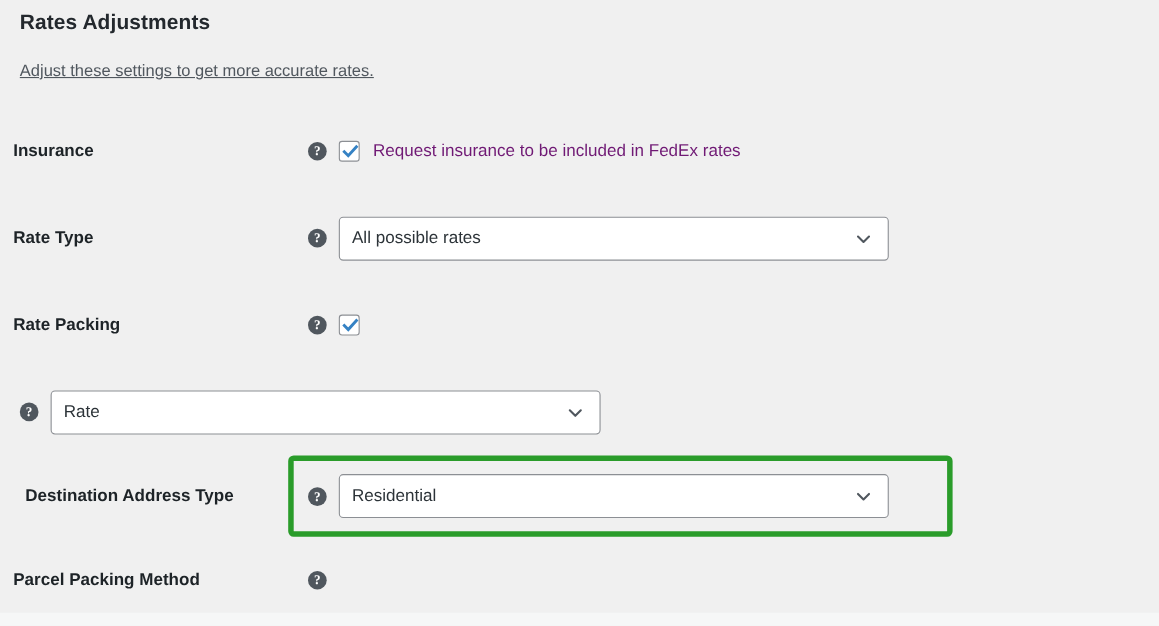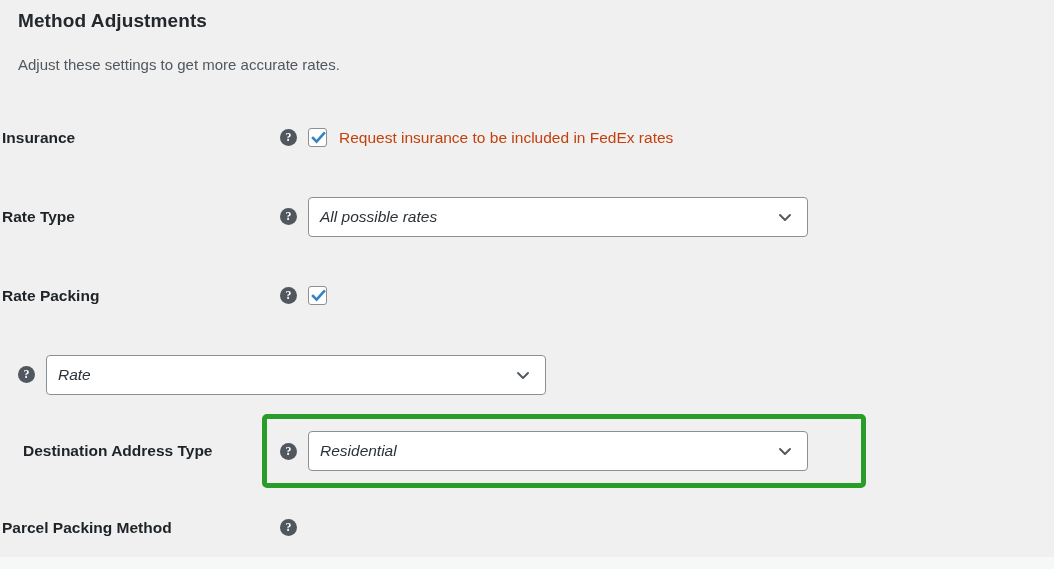--- a/index.html
+++ b/index.html
@@ -29,37 +29,38 @@
     font-weight: bold;
     color: #23282d;
     letter-spacing: 0.1px;
   }
   .section-desc {
     position: absolute;
     left: 18px;
     top: 56px;
     font-size: 15px;
     color: #50575e;
+    text-decoration: underline;
   }
   .form-table {
     position: absolute;
     left: 0;
     top: 98px;
     width: 1054px;
   }
   .row {
     position: relative;
     display: flex;
     align-items: center;
     height: 79px;
     box-sizing: border-box;
   }
   .row .label {
     width: 262px;
-    padding-left: 2px;
+    padding-left: 12px;
     box-sizing: border-box;
     font-size: 15.5px;
     font-weight: bold;
     color: #1d2327;
   }
   .row .field {
     flex: 1;
     display: flex;
     align-items: center;
     padding-left: 18px;
@@ -113,41 +114,40 @@
   }
   .checkbox svg {
     position: absolute;
     left: 1px;
     top: 0px;
     width: 17px;
     height: 17px;
   }
   .checkbox-label {
     font-size: 15.5px;
-    color: #c2410c;
+    color: #701a75;
     margin-left: 12px;
   }
 
   .select {
     position: relative;
     width: 500px;
     height: 40px;
     background: #ffffff;
     border: 1px solid #8c8f94;
     border-radius: 4px;
     box-sizing: border-box;
     display: flex;
     align-items: center;
     cursor: pointer;
   }
   .select .value {
     font-size: 15.5px;
     color: #2c3338;
     padding-left: 11px;
-    font-style: italic;
   }
   .select .chev {
     position: absolute;
     right: 14px;
     top: 50%;
     transform: translateY(-50%);
     width: 16px;
     height: 16px;
     display: block;
   }
@@ -159,21 +159,21 @@
     width: 1054px;
     height: 12px;
     background: #f6f7f7;
   }
 </style>
 </head>
 <body>
 
 <div class="page">
 
-  <div class="section-title">Method Adjustments</div>
+  <div class="section-title">Rates Adjustments</div>
   <div class="section-desc">Adjust these settings to get more accurate rates.</div>
 
   <div class="form-table">
 
     <div class="row">
       <div class="label">Insurance</div>
       <div class="field">
         <span class="help-icon">?</span>
         <span class="checkbox">
           <svg viewBox="0 0 17 17">

